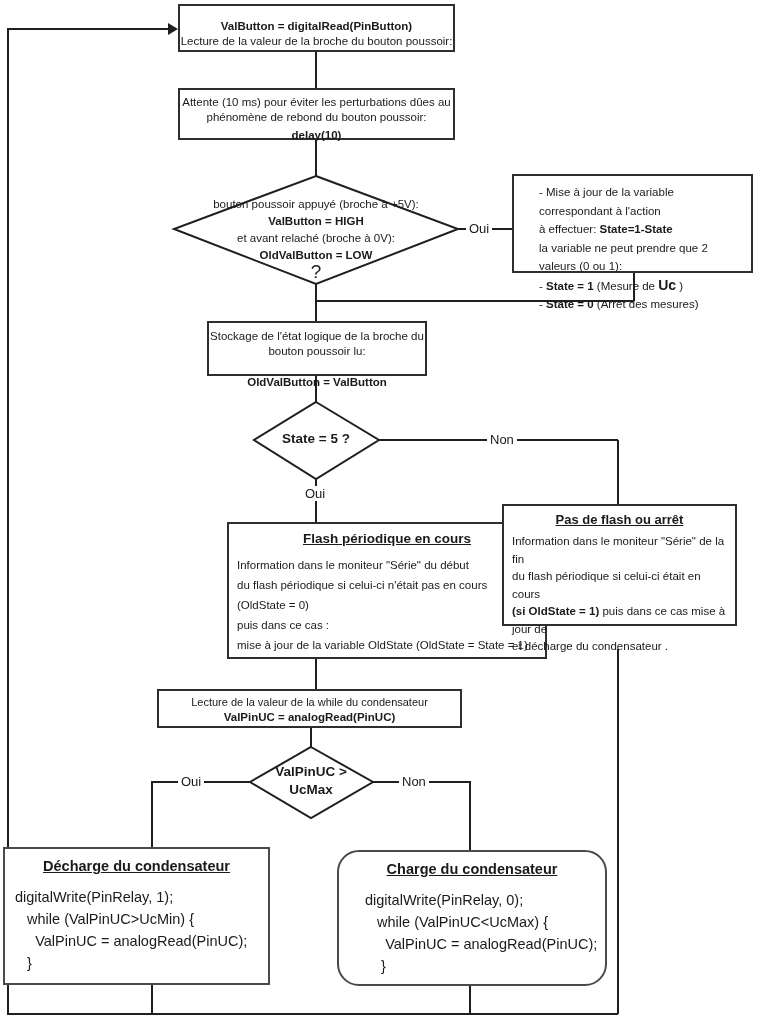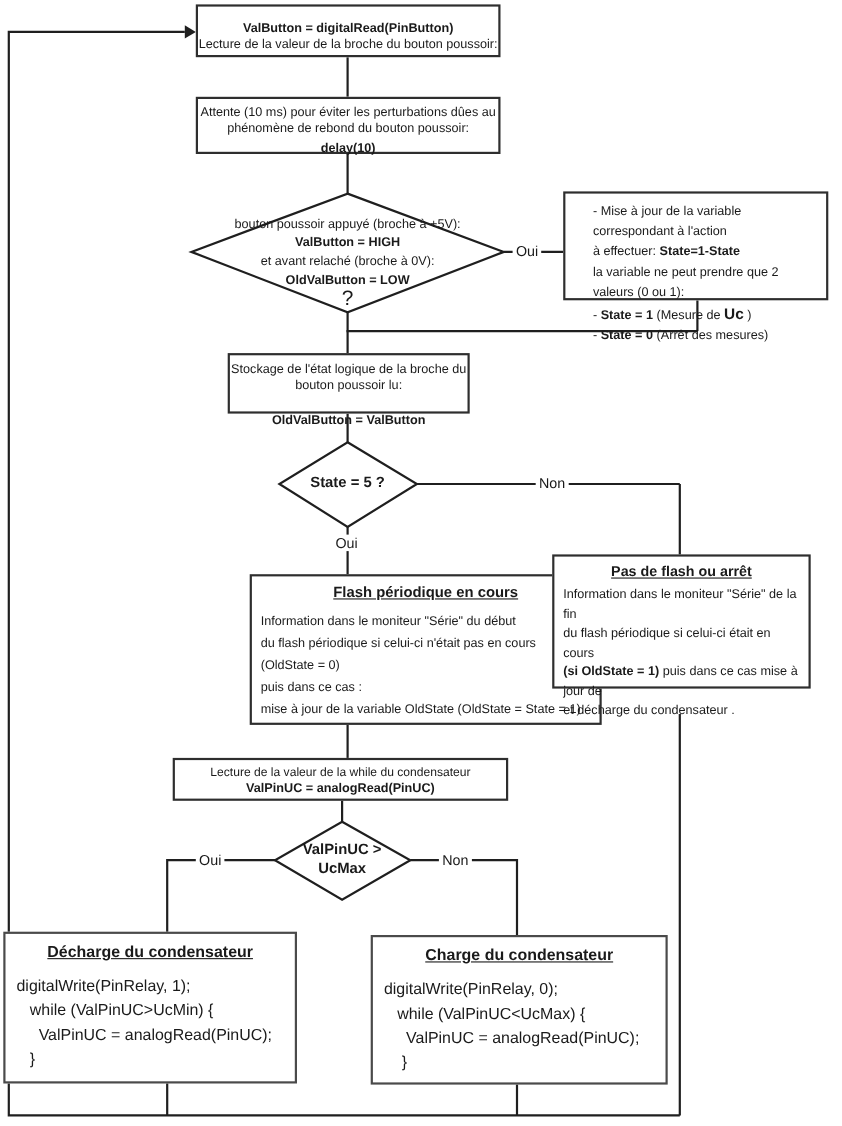--- a/index.html
+++ b/index.html
@@ -115,21 +115,21 @@
 UcMax</div>
 
   <div class="box" style="left:3px;top:847px;width:267px;height:138px;border-width:2.5px;border-color:#4a4a4a;padding:9px 10px;">
     <div class="center node-title" style="font-size:14.5px;">Décharge du condensateur</div>
     <div class="code-pre" style="font-size:14.5px;line-height:22px;margin-top:12px;">digitalWrite(PinRelay, 1);
    while (ValPinUC&gt;UcMin) {
      ValPinUC = analogRead(PinUC);
    }</div>
   </div>
 
-  <div class="box" style="left:337px;top:850px;width:270px;height:136px;border-width:2.5px;border-color:#4a4a4a;padding:9px 10px;">
+  <div class="box" style="left:337px;top:850px;width:270px;height:136px;border-width:2.5px;border-color:#4a4a4a;padding:9px 26px;border-radius:22px;">
     <div class="center node-title" style="font-size:14.5px;">Charge du condensateur</div>
     <div class="code-pre" style="font-size:14.5px;line-height:22px;margin-top:12px;">digitalWrite(PinRelay, 0);
    while (ValPinUC&lt;UcMax) {
      ValPinUC = analogRead(PinUC);
     }</div>
   </div>
 
   <div class="float-label" style="left:466px;top:221px;">Oui</div>
   <div class="float-label" style="left:487px;top:432px;">Non</div>
   <div class="float-label" style="left:302px;top:486px;">Oui</div>

